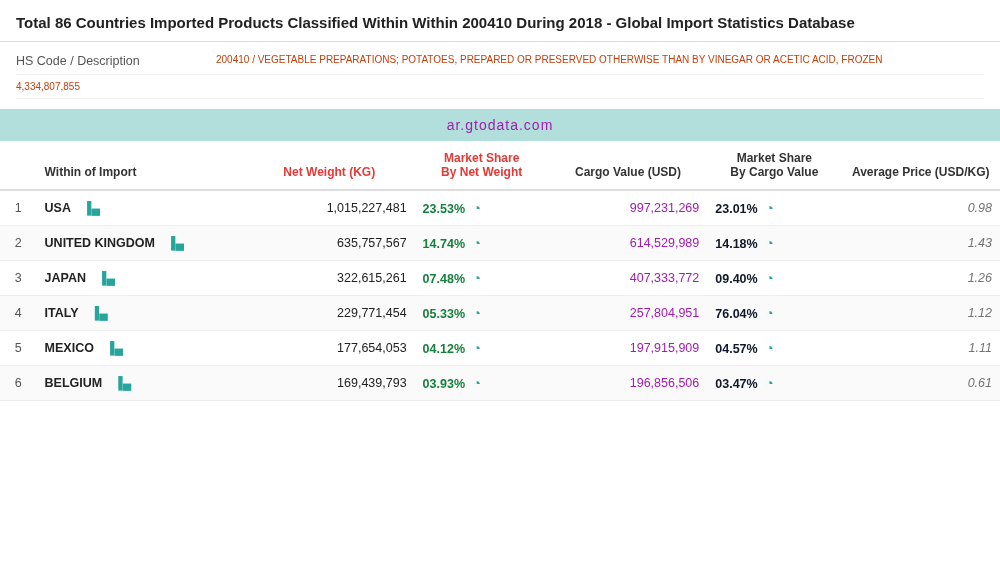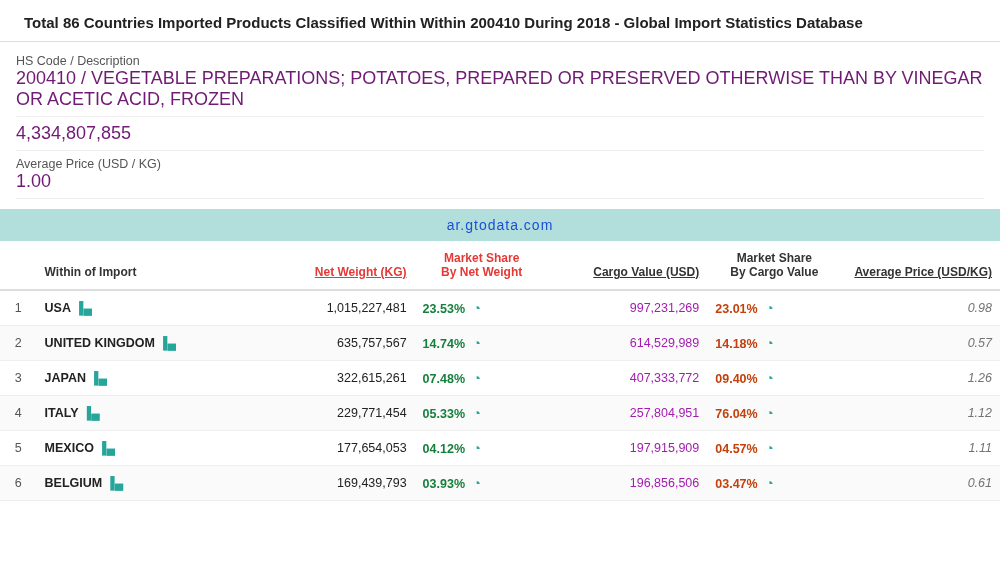--- a/index.html
+++ b/index.html
@@ -7,61 +7,60 @@
       font-family: Arial, sans-serif;
       font-size: 13px;
       background: #fff;
       color: #333;
       width: 1000px;
       overflow-x: hidden;
     }
 
     .header-section {
       background: #fff;
-      padding: 12px 16px 8px 24px;
+      padding: 12px 16px 8px 16px;
       border-bottom: 1px solid #ddd;
     }
 
     .header-title {
       font-size: 15px;
       font-weight: bold;
       color: #222;
       line-height: 1.4;
     }
 
     .info-section {
       padding: 6px 16px 10px 16px;
       background: #fff;
     }
 
     .info-row {
       display: flex;
       align-items: flex-start;
       padding: 6px 0;
       border-bottom: 1px solid #eee;
-      flex-direction: column;
     }
 
     .info-label {
       width: 200px;
       color: #555;
       flex-shrink: 0;
       font-size: 12.5px;
     }
 
     .info-value {
-      color: #701a75;
-      font-size: 18px;
+      color: #c2410c;
+      font-size: 10px;
     }
 
     .watermark-section {
       background: #b2dfdb;
       text-align: center;
       padding: 8px 8px;
-      color: #1d4ed8;
+      color: #a21caf;
       font-size: 14px;
       letter-spacing: 1px;
     }
 
     .table-container {
       padding: 0;
       background: #fff;
     }
 
     table {
@@ -81,22 +80,21 @@
       font-weight: bold;
       color: #333;
       vertical-align: bottom;
     }
 
     thead th.red-header {
       color: #e53935;
     }
 
     thead th.right-align {
-      text-align: right;
-      text-decoration: underline;
+      text-align: center;
     }
 
     thead th.center-align {
       text-align: center;
       margin-top: 42px;
     }
 
     tbody tr {
       border-bottom: 1px solid #eee;
     }
@@ -134,21 +132,21 @@
       text-align: right;
       color: #222;
     }
 
     .market-share-weight {
       color: #15803d;
       font-weight: bold;
     }
 
     .market-share-value {
-      color: #c2410c;
+      color: #0f172a;
       font-weight: bold;
     }
 
     .pie-icon {
       display: inline-block;
       color: #26a69a;
       font-size: 14px;
       margin-left: 4px;
     }
 
@@ -167,42 +165,39 @@
       text-align: right;
     }
 
     .share-cell {
       white-space: nowrap;
     }
 
     .country-cell {
       display: flex;
       align-items: center;
+      gap: 8px;
     }
   </style>
 </head>
 <body>
 
 <div class="header-section">
   <div class="header-title">
     <span>Total 86 Countries Imported Products Classified Within Within 200410 During 2018</span><span> - Global Import Statistics Database</span>
   </div>
 </div>
 
 <div class="info-section">
   <div class="info-row">
     <div class="info-label">HS Code / Description</div>
     <div class="info-value">200410 / VEGETABLE PREPARATIONS; POTATOES, PREPARED OR PRESERVED OTHERWISE THAN BY VINEGAR OR ACETIC ACID, FROZEN</div>
   </div>
   <div class="info-row">
     <div class="info-value">4,334,807,855</div>
-  </div>
-  <div class="info-row">
-    <div class="info-label">Average Price (USD / KG)</div>
-    <div class="info-value">1.00</div>
   </div>
 </div>
 
 <div class="watermark-section">
   <span>ar.gtodata.com</span>
 </div>
 
 <div class="table-container">
   <table>
     <thead>
@@ -248,21 +243,21 @@
     <td class="right net-weight">635,757,567</td>
     <td class="share-cell">
       <span class="market-share-weight">14.74%</span>
       <span class="pie-icon" title="Pie Chart">◔</span>
     </td>
     <td class="right cargo-value">614,529,989</td>
     <td class="share-cell">
       <span class="market-share-value">14.18%</span>
       <span class="pie-icon" title="Pie Chart">◔</span>
     </td>
-    <td class="right avg-price">0.57</td>
+    <td class="right avg-price">1.43</td>
   </tr>
         <tr>
     <td class="row-num">3</td>
     <td>
       <div class="country-cell">
         <span class="country-name">JAPAN</span>
         <span class="chart-icon" title="Chart">▐▄</span>
       </div>
     </td>
     <td class="right net-weight">322,615,261</td>

